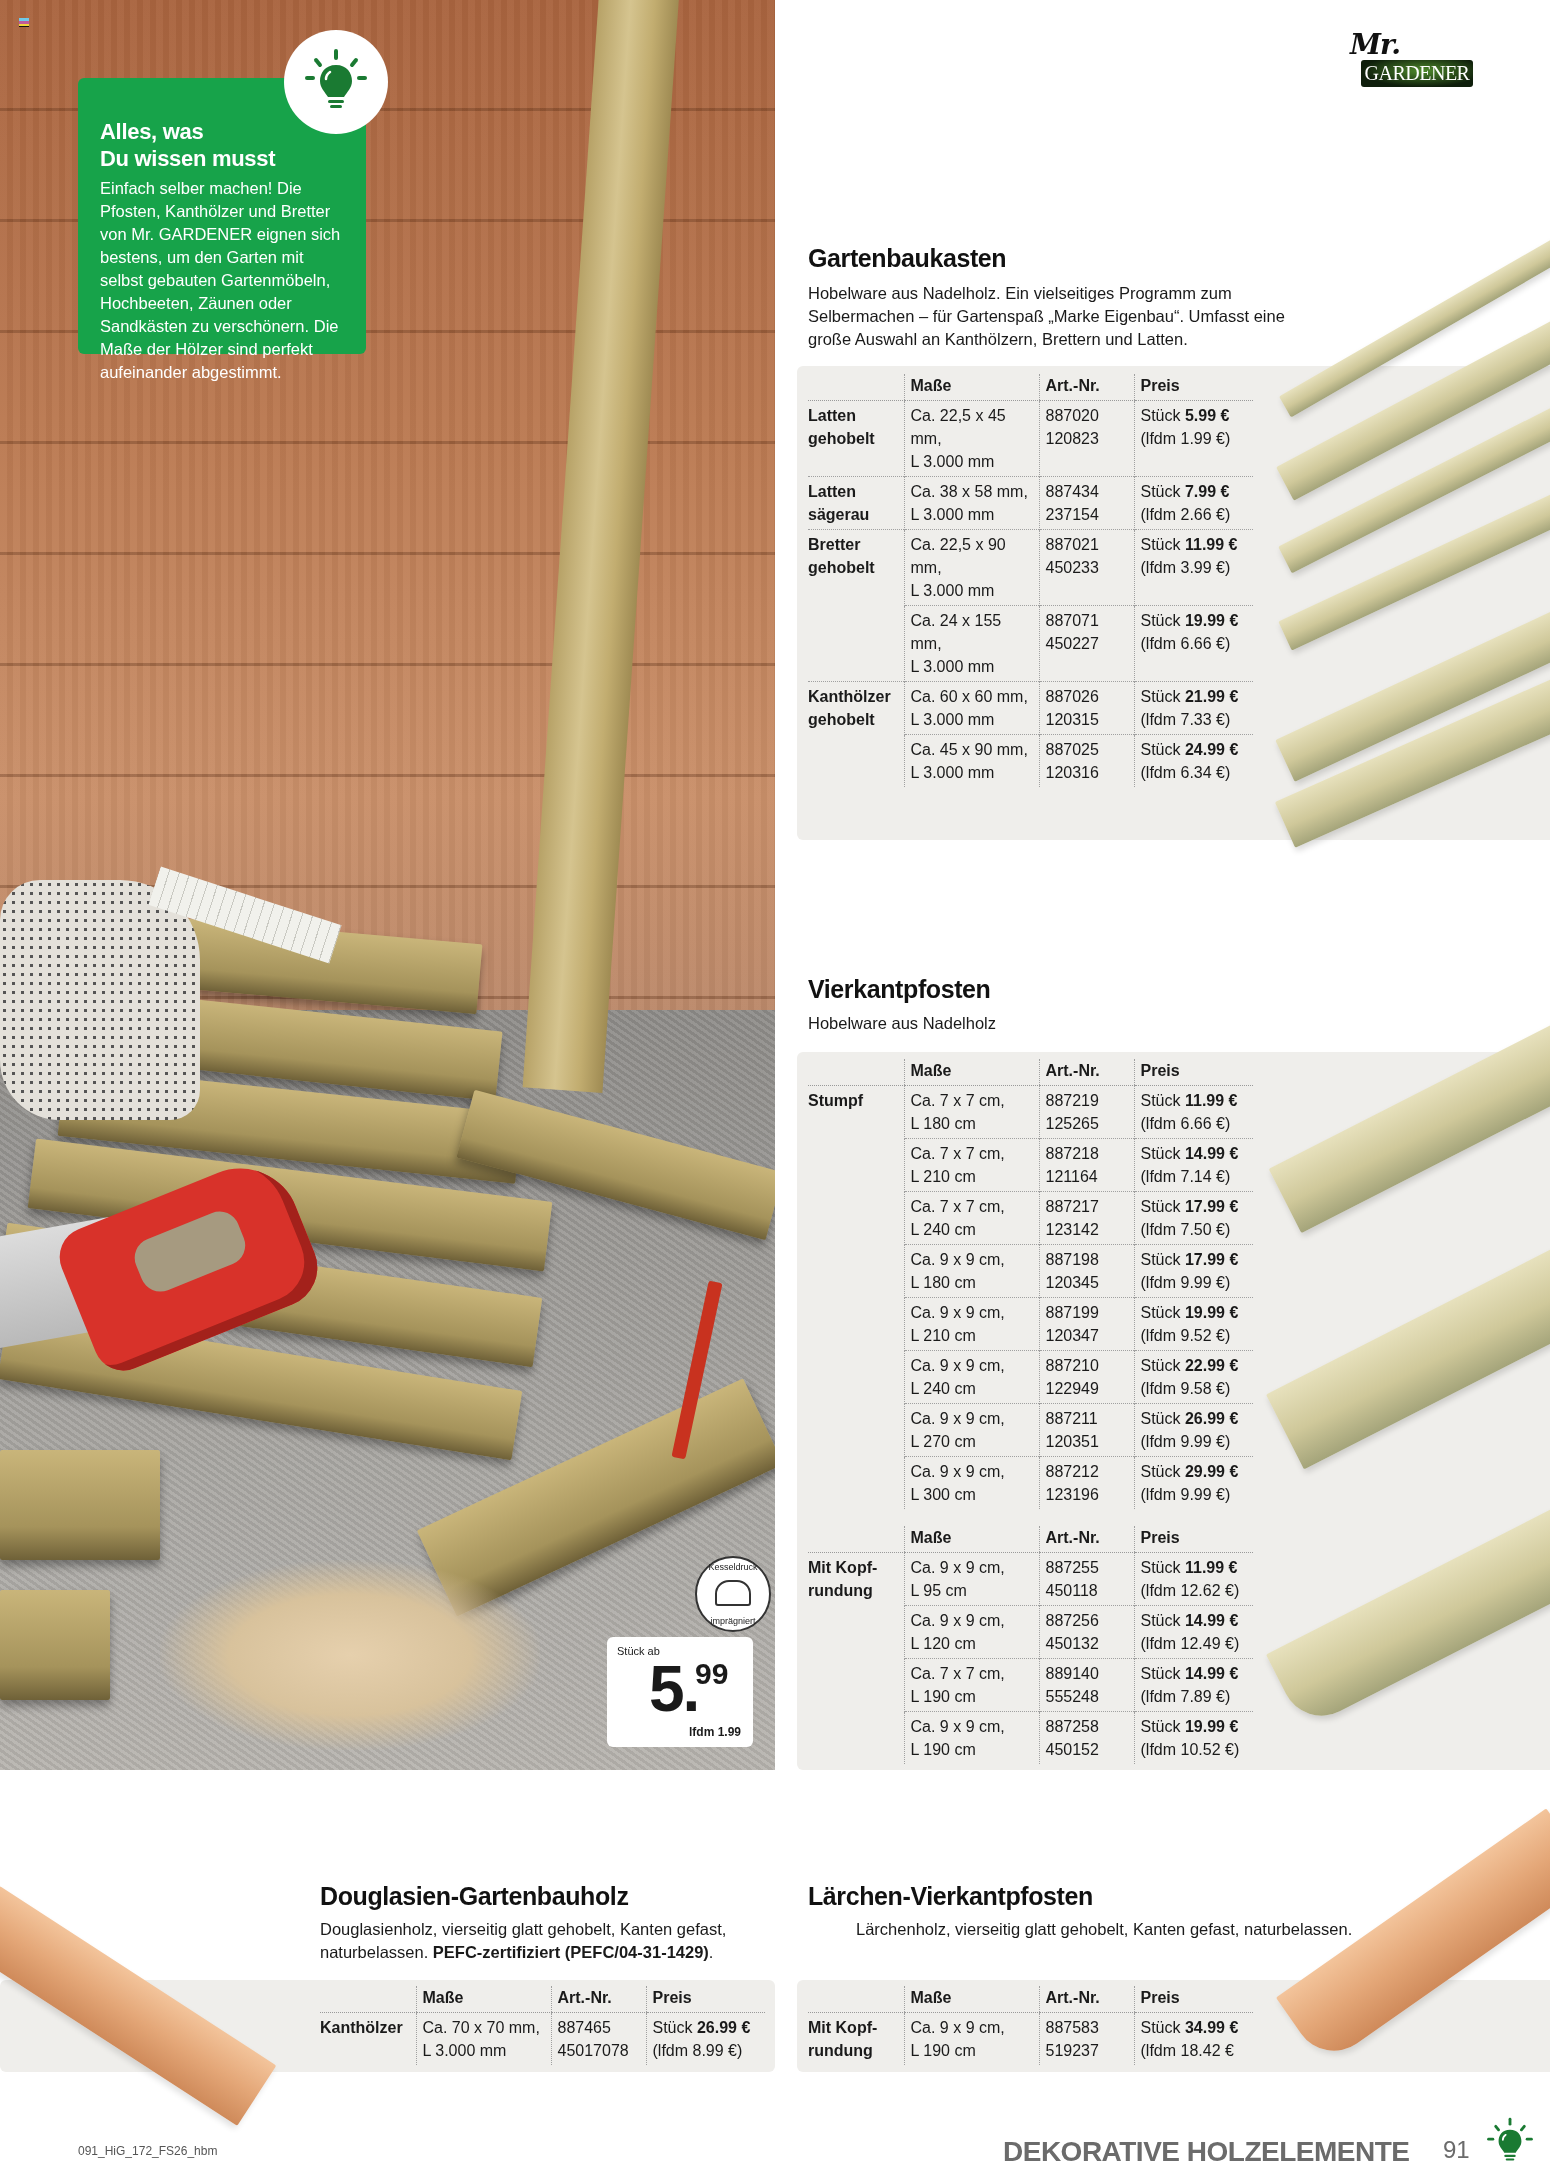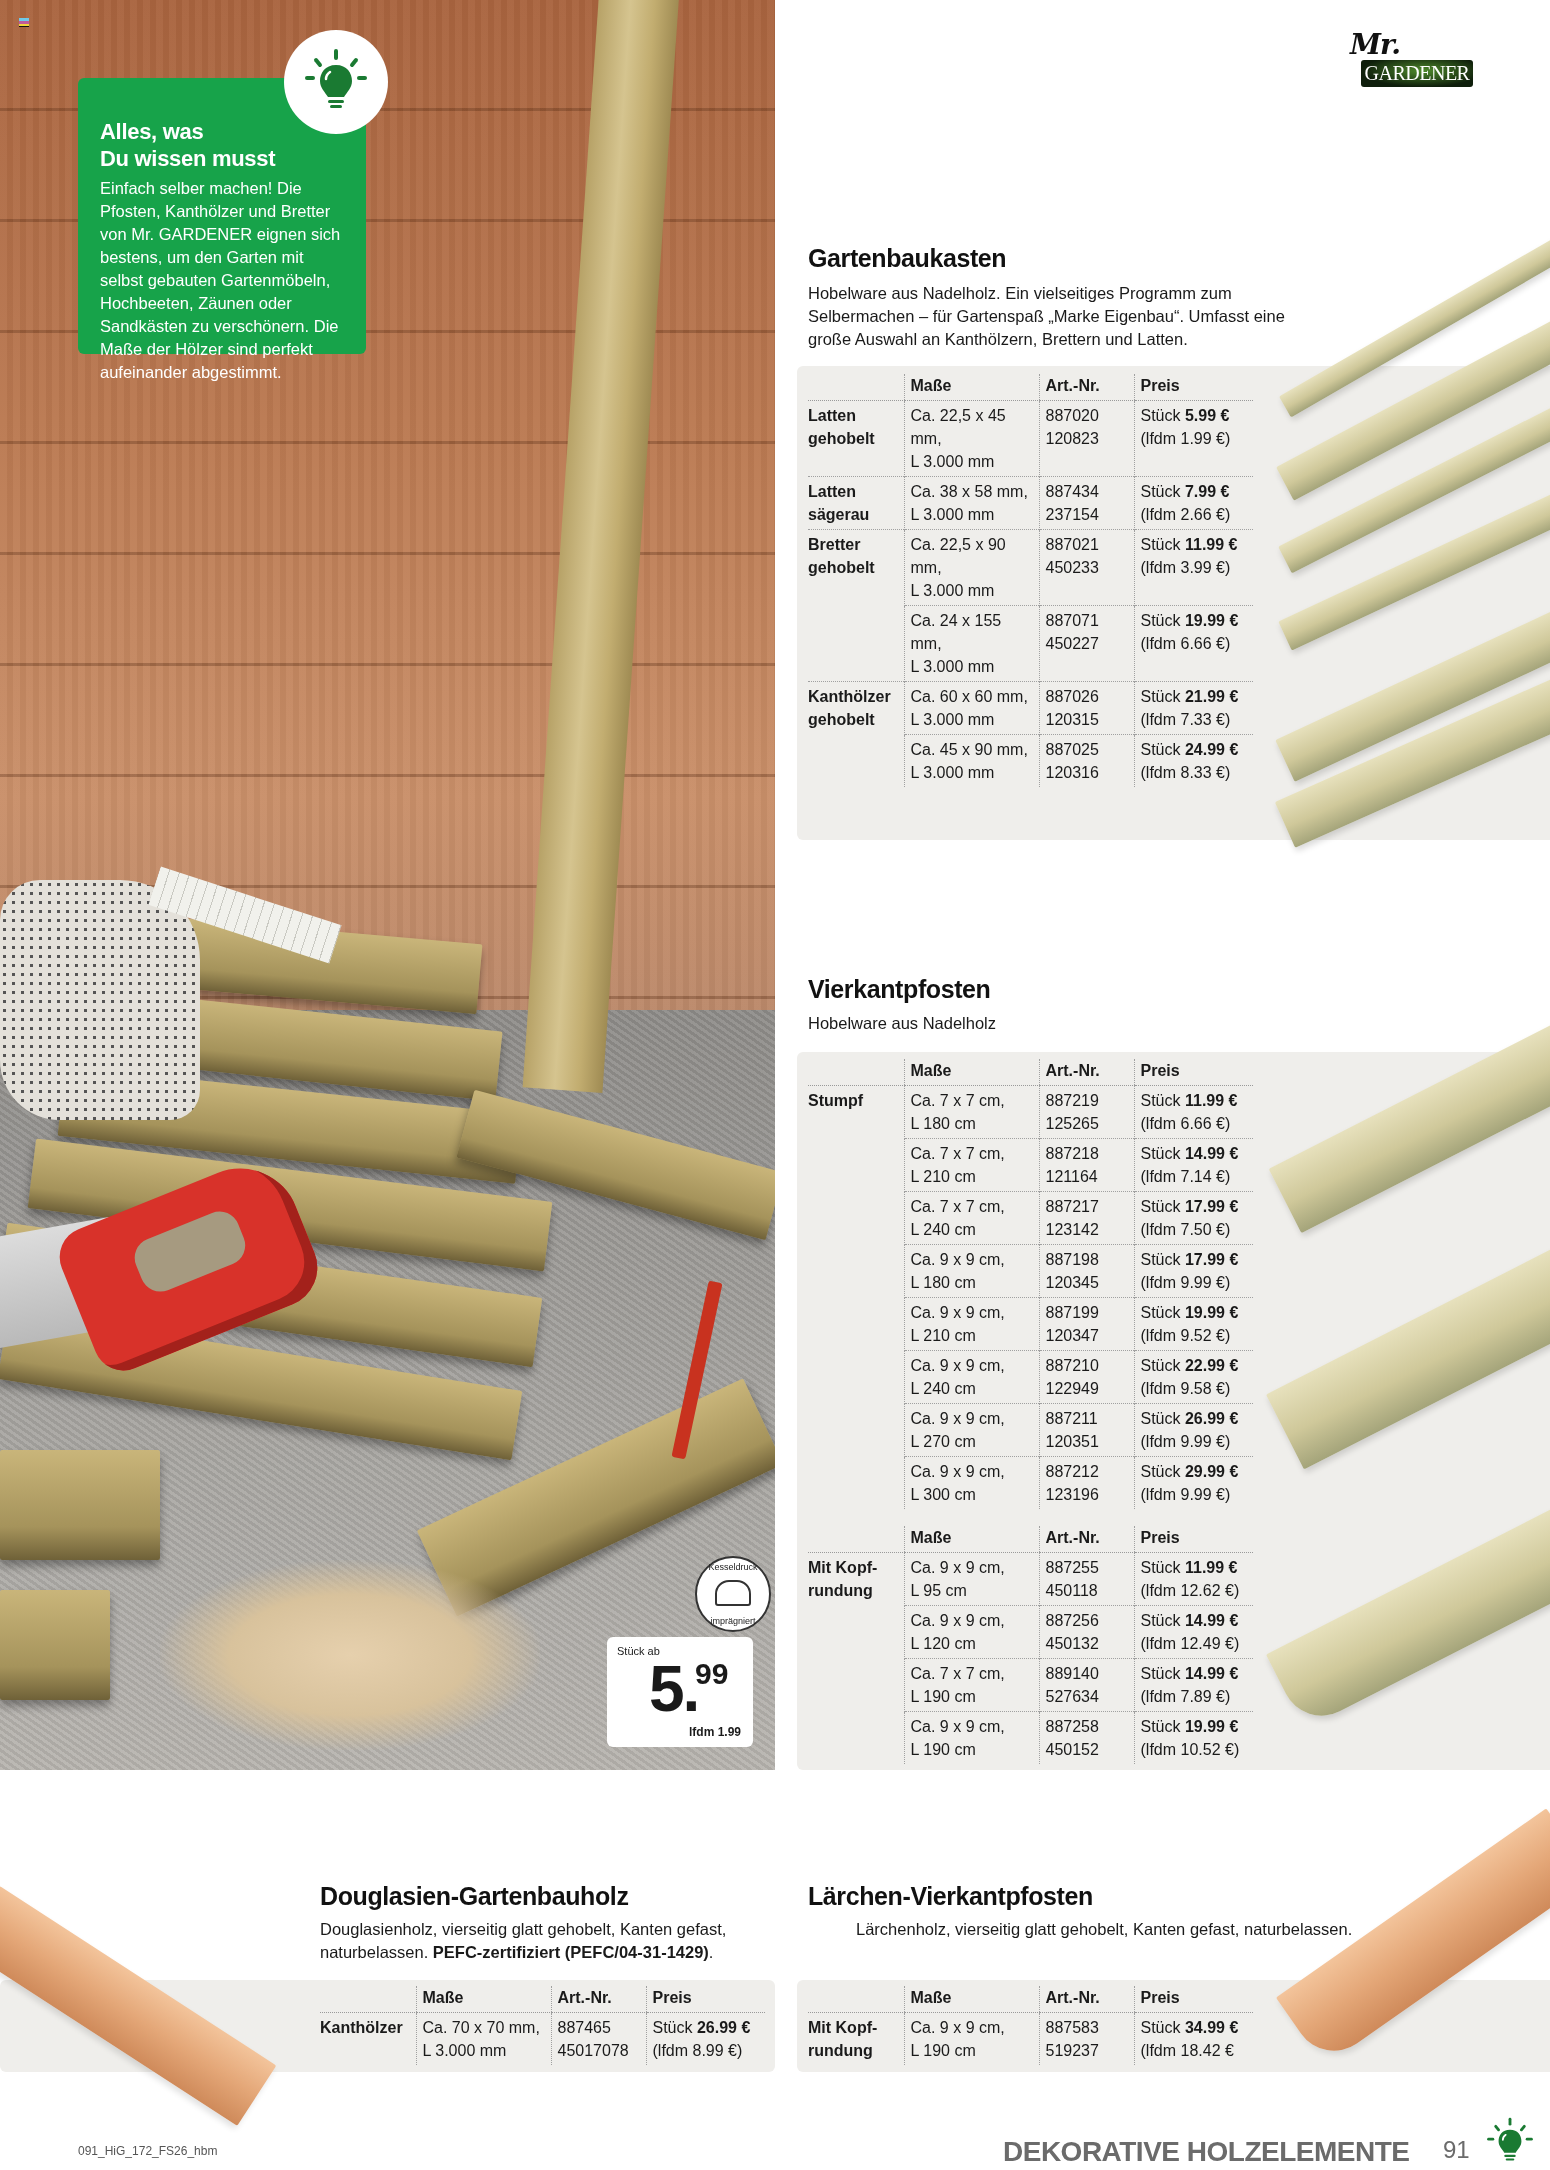--- a/index.html
+++ b/index.html
@@ -342,21 +342,21 @@
       <td class="c1">
           <div>Ca. 45 x 90 mm,</div>
           <div>L 3.000 mm</div>
         </td>
       <td class="c2">
           <div>887025</div>
           <div>120316</div>
         </td>
       <td class="c3">
           <div class="stk"><span>Stück</span> <b>24.99 €</b></div>
-          <div>(lfdm 8.33 €)</div>
+          <div>(lfdm 6.34 €)</div>
         </td>
     </tr>
   </tbody>
 </table>
 
 <div class="sec-title" style="left:808px; top:975px;">Vierkantpfosten</div>
 <div class="sec-desc" style="left:808px; top:1012px;">Hobelware aus Nadelholz</div>
 
 <div class="panel" style="left:797px; top:1052px; width:760px; height:718px;"></div>
 <div class="wood green" style="left:1285px; top:1165px; width:330px; height:72px; transform:rotate(-27deg);"></div>
@@ -542,21 +542,21 @@
         </td>
     </tr>
     <tr class="sep">
       <td class="lbl nolbl"></td>
       <td class="c1">
           <div>Ca. 7 x 7 cm,</div>
           <div>L 190 cm</div>
         </td>
       <td class="c2">
           <div>889140</div>
-          <div>527634</div>
+          <div>555248</div>
         </td>
       <td class="c3">
           <div class="stk"><span>Stück</span> <b>14.99 €</b></div>
           <div>(lfdm 7.89 €)</div>
         </td>
     </tr>
     <tr class="sep">
       <td class="lbl nolbl"></td>
       <td class="c1">
           <div>Ca. 9 x 9 cm,</div>

